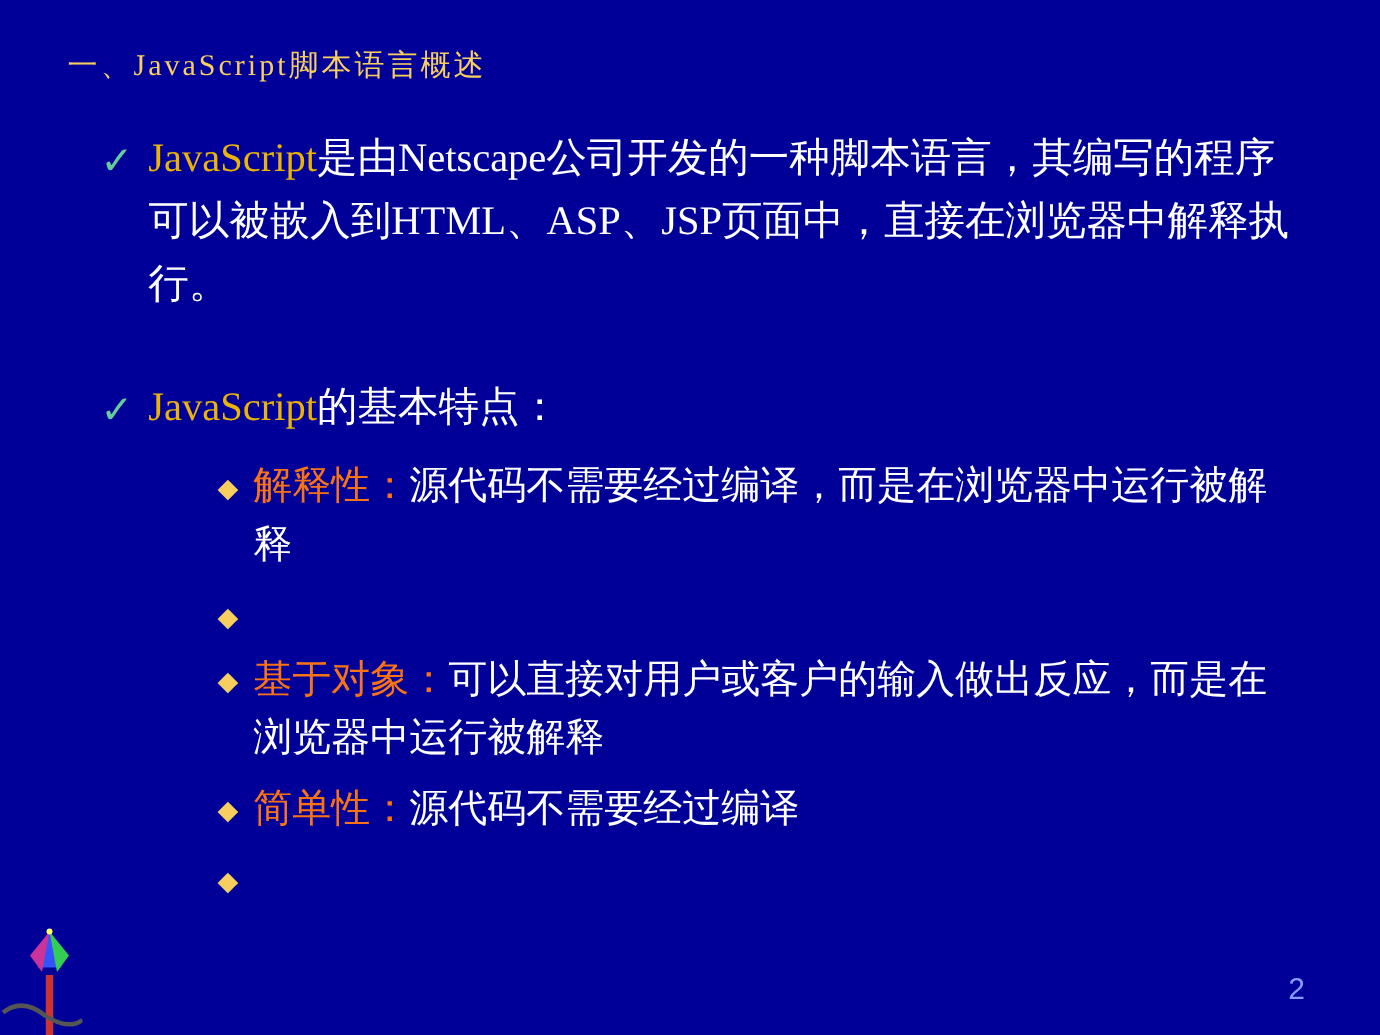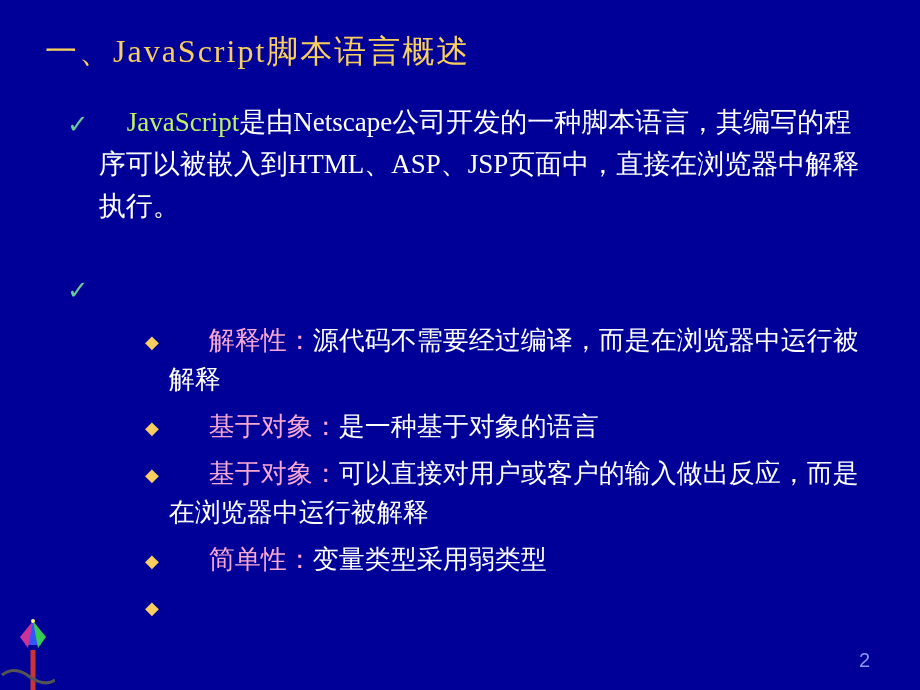--- a/index.html
+++ b/index.html
@@ -9,21 +9,21 @@
       background: #000099;
       font-family: "SimSun", "宋体", serif;
       color: #ffffff;
       position: relative;
       overflow: hidden;
     }
     .slide {
       padding: 30px 55px 20px 45px;
     }
     .title {
-      font-size: 32px;
+      font-size: 20px;
       color: #f8cf5e;
       letter-spacing: 2px;
       margin-bottom: 28px;
       font-family: "SimHei", "黑体", "SimSun", serif;
     }
     .bullet-l1 {
       display: flex;
       align-items: flex-start;
       margin-left: 22px;
       margin-bottom: 10px;
@@ -31,42 +31,40 @@
       line-height: 1.55;
     }
     .bullet-l1 .tick {
       color: #66cc99;
       margin-right: 10px;
       font-size: 26px;
       flex-shrink: 0;
       margin-top: 3px;
     }
     .bullet-l1 .text .hl {
-      color: #bef264;
-      margin-left: 28px;
+      color: #eab308;
     }
     .gap { height: 30px; }
     .bullet-l2 {
       display: flex;
       align-items: flex-start;
       margin-left: 100px;
       margin-bottom: 8px;
       font-size: 26px;
       line-height: 1.5;
     }
     .bullet-l2 .diamond {
       color: #f8cf5e;
       font-size: 18px;
       margin-right: 10px;
       flex-shrink: 0;
       margin-top: 8px;
     }
     .bullet-l2 .text .hl {
-      color: #f9a8d4;
-      margin-left: 40px;
+      color: #f97316;
     }
     .page-num {
       position: absolute;
       bottom: 18px;
       right: 50px;
       color: #8899ff;
       font-size: 20px;
       font-family: Arial, sans-serif;
     }
     .deco {
@@ -87,44 +85,44 @@
     <span class="tick">✓</span>
     <span class="text">
       <span class="hl">JavaScript</span><span>是由Netscape公司开发的一种脚本语言，其编写的程序可以被嵌入到HTML、ASP、JSP页面中，直接在浏览器中解释执行。</span>
     </span>
   </div>
 
   <div class="gap"></div>
 
   <div class="bullet-l1">
     <span class="tick">✓</span>
+    <span class="text">
+      <span class="hl">JavaScript</span><span>的基本特点：</span>
+    </span>
   </div>
 
   <div class="bullet-l2">
     <span class="diamond">◆</span>
     <span class="text">
       <span class="hl">解释性：</span><span>源代码不需要经过编译，而是在浏览器中运行被解释</span>
     </span>
   </div>
   <div class="bullet-l2">
     <span class="diamond">◆</span>
-    <span class="text">
-      <span class="hl">基于对象：</span><span>是一种基于对象的语言</span>
-    </span>
   </div>
   <div class="bullet-l2">
     <span class="diamond">◆</span>
     <span class="text">
       <span class="hl">基于对象：</span><span>可以直接对用户或客户的输入做出反应，而是在浏览器中运行被解释</span>
     </span>
   </div>
   <div class="bullet-l2">
     <span class="diamond">◆</span>
     <span class="text">
-      <span class="hl">简单性：</span><span>变量类型采用弱类型</span>
+      <span class="hl">简单性：</span><span>源代码不需要经过编译</span>
     </span>
   </div>
   <div class="bullet-l2">
     <span class="diamond">◆</span>
   </div>
 </div>
 
 <div class="page-num">2</div>
 
 <svg class="deco" viewBox="0 0 55 75">

